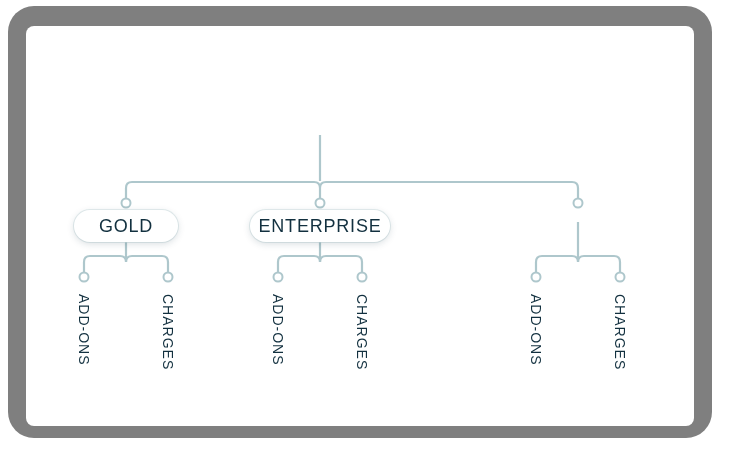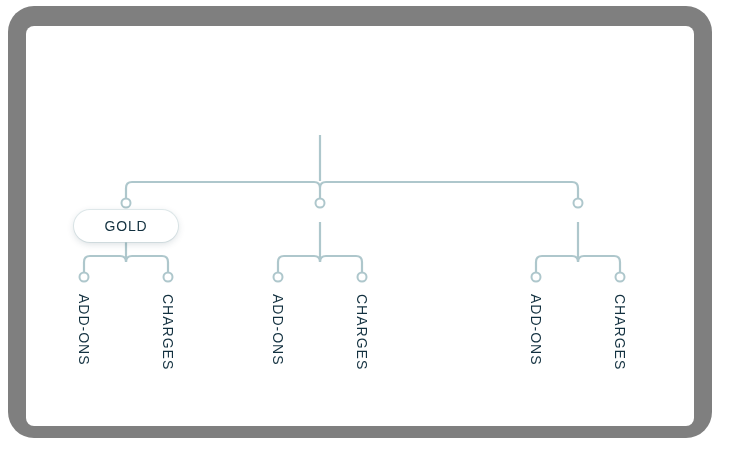--- a/index.html
+++ b/index.html
@@ -58,21 +58,21 @@
   #wires{position:absolute;left:0;top:0;width:668px;height:400px;pointer-events:none;}
 
   
   .pill{
     position:absolute;
     height:32px;
     background:#ffffff;
     border-radius:16px;
     box-shadow:0 2px 7px rgba(30,60,80,.17), 0 0 0 1px rgba(210,225,228,.55);
     display:flex;align-items:center;justify-content:center;
-    font-size:14px;letter-spacing:.8px;
+    font-size:18px;letter-spacing:.8px;
     color:#12303f;
     cursor:pointer;
     box-sizing:border-box;
   }
 
   
   .leaf{
     position:absolute;
     font-size:14px;letter-spacing:1px;
     color:#12303f;
@@ -120,20 +120,21 @@
         <circle cx="142" cy="251" r="4.5"></circle>
         <circle cx="252" cy="251" r="4.5"></circle>
         <circle cx="336" cy="251" r="4.5"></circle>
         <circle cx="510" cy="251" r="4.5"></circle>
         <circle cx="594" cy="251" r="4.5"></circle>
       </g>
     </svg>
 
     <div class="pill" style="left:48px;top:184px;width:104px;">GOLD</div>
 
+    <div class="pill" style="left:224px;top:184px;width:140px;">ENTERPRISE</div>
 
 
     <div class="leaf" style="left:66px;top:268px;">ADD-ONS</div>
     <div class="leaf" style="left:150px;top:268px;">CHARGES</div>
 
     <div class="leaf" style="left:260px;top:268px;">ADD-ONS</div>
     <div class="leaf" style="left:344px;top:268px;">CHARGES</div>
 
     <div class="leaf" style="left:518px;top:268px;">ADD-ONS</div>
     <div class="leaf" style="left:602px;top:268px;">CHARGES</div>

